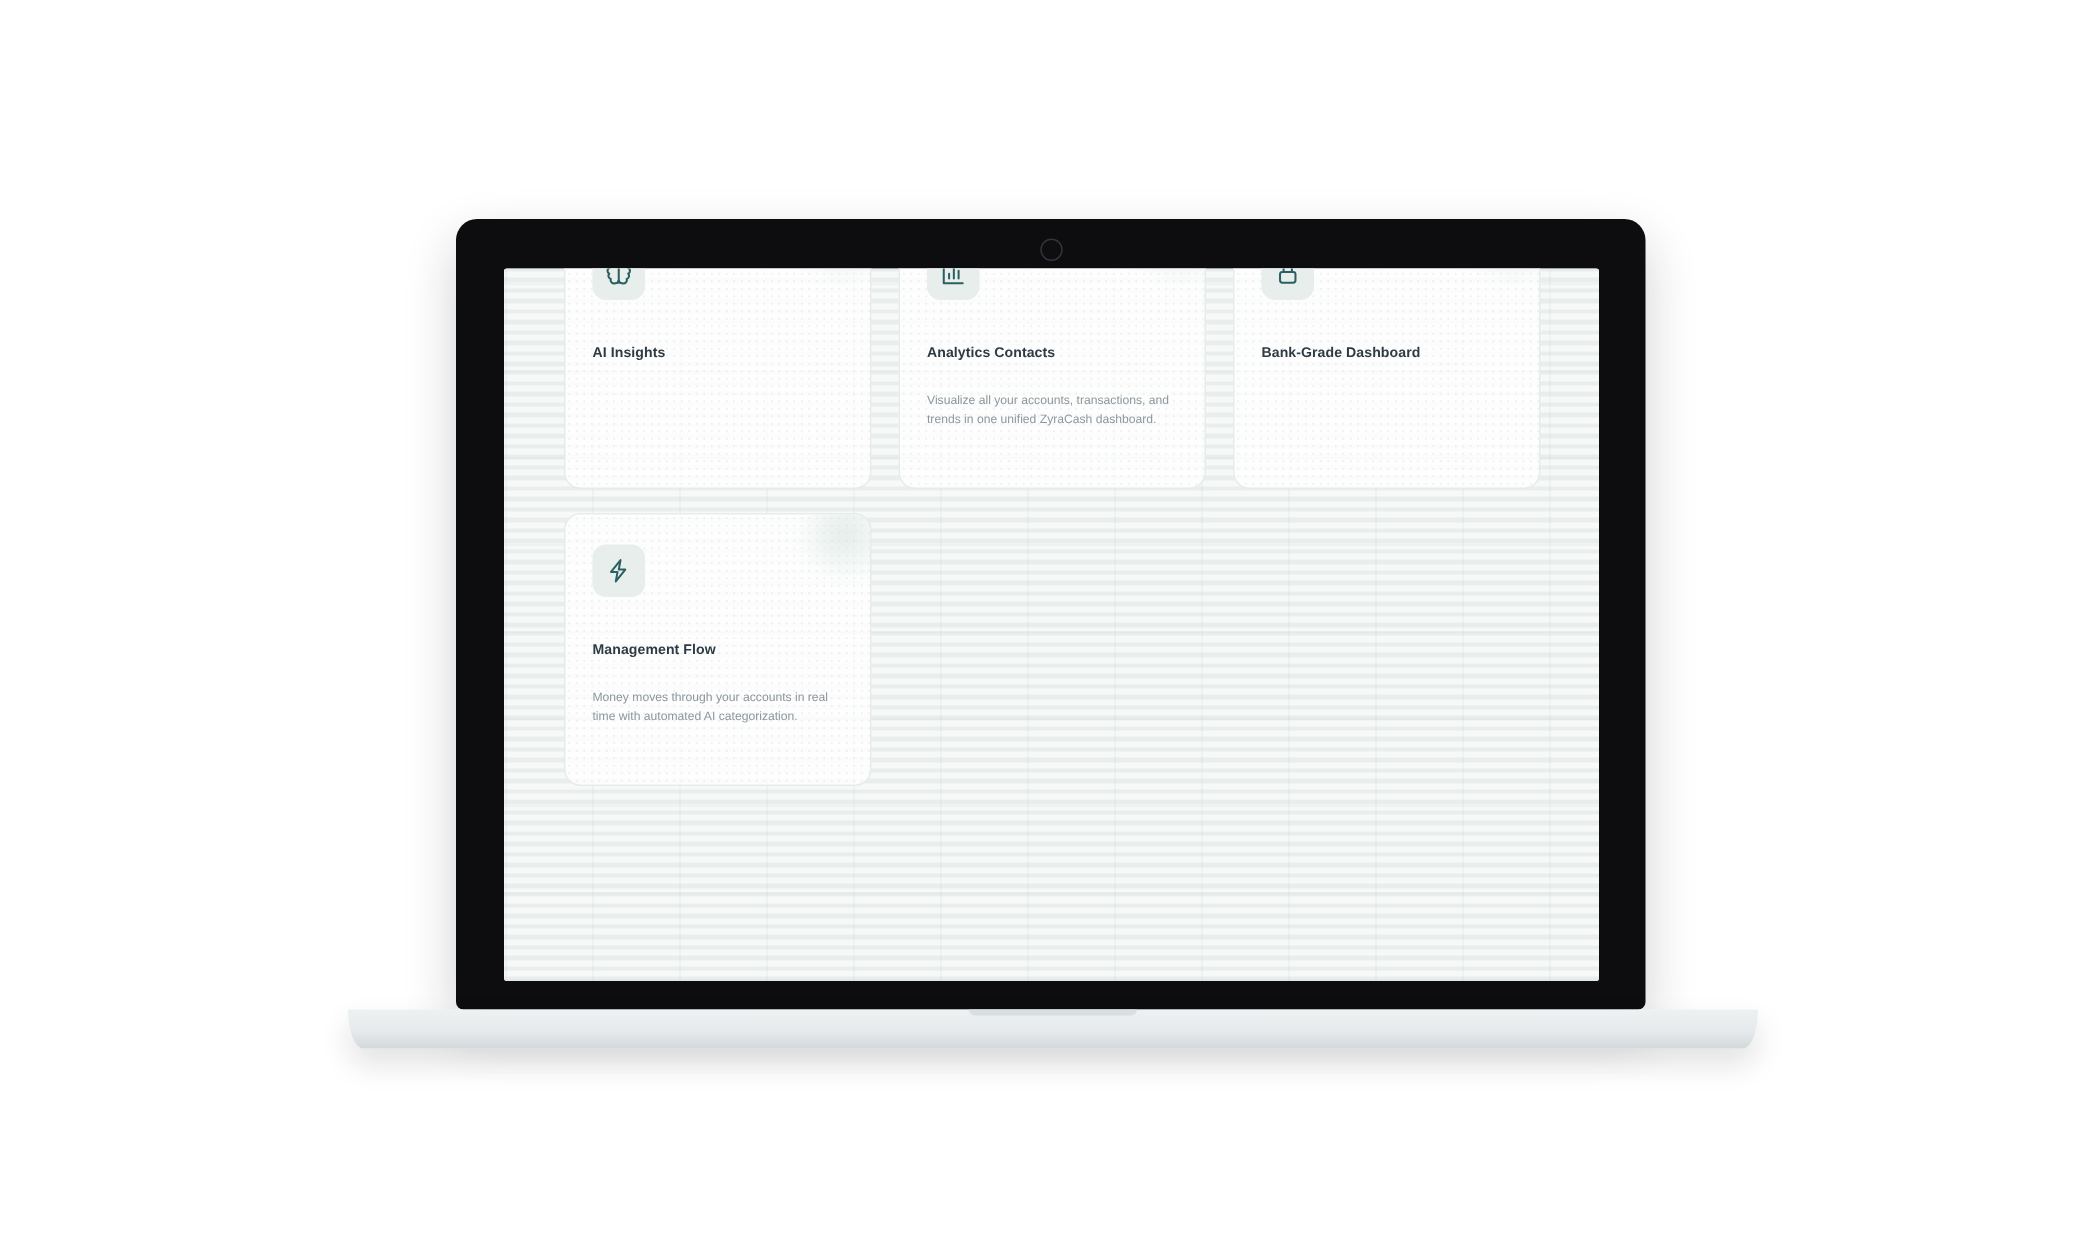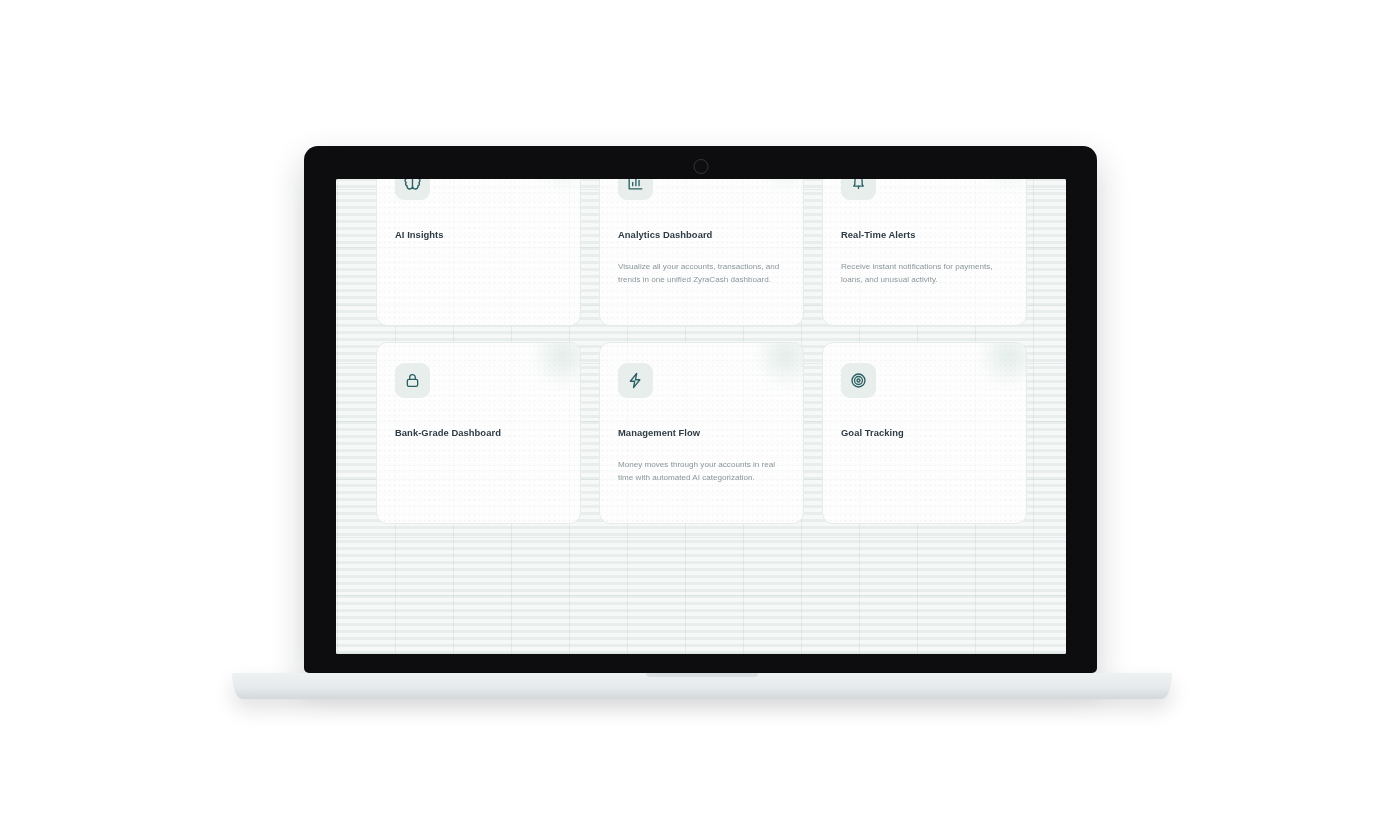--- a/index.html
+++ b/index.html
@@ -214,36 +214,25 @@
           <div class="card">
             <div class="card-blob"></div>
             <div class="icon-tile">
               <svg viewBox="0 0 24 24">
                   <path d="M4 4v16h16"></path>
                   <path d="M8.5 16v-4"></path>
                   <path d="M12.5 16V7.5"></path>
                   <path d="M16.5 16v-6.5"></path>
                 </svg>
             </div>
-            <div class="card-title">Analytics Dashboard</div>
+            <div class="card-title">Analytics Contacts</div>
             <div class="card-desc">Visualize all your accounts, transactions, and trends in one unified ZyraCash dashboard.</div>
           </div>
 
 
-          <div class="card">
-            <div class="card-blob"></div>
-            <div class="icon-tile">
-              <svg viewBox="0 0 24 24">
-                  <path d="M18 16.5H6l1.4-2.2V10a4.6 4.6 0 0 1 9.2 0v4.3z"></path>
-                  <path d="M12 16.5v3"></path>
-                </svg>
-            </div>
-            <div class="card-title">Real-Time Alerts</div>
-            <div class="card-desc">Receive instant notifications for payments, loans, and unusual activity.</div>
-          </div>
 
           <div class="card">
             <div class="card-blob"></div>
             <div class="icon-tile">
               <svg viewBox="0 0 24 24">
                   <rect x="5.5" y="10.5" width="13" height="9" rx="2"></rect>
                   <path d="M8.5 10.5V8a3.5 3.5 0 0 1 7 0v2.5"></path>
                 </svg>
             </div>
             <div class="card-title">Bank-Grade Dashboard</div>
@@ -253,32 +242,20 @@
             <div class="card-blob"></div>
             <div class="icon-tile">
               <svg viewBox="0 0 24 24">
                   <path d="M13.5 3 5.5 13h5.5l-1.5 8 8-10h-5.5z"></path>
                 </svg>
             </div>
             <div class="card-title">Management Flow</div>
             <div class="card-desc">Money moves through your accounts in real time with automated AI categorization.</div>
           </div>
 
-          <div class="card">
-            <div class="card-blob"></div>
-            <div class="icon-tile">
-              <svg viewBox="0 0 24 24">
-                  <circle cx="12" cy="12" r="8.2"></circle>
-                  <circle cx="12" cy="12" r="5"></circle>
-                  <circle cx="12" cy="12" r="1.9"></circle>
-                </svg>
-            </div>
-            <div class="card-title">Goal Tracking</div>
-
-          </div>
 
 
 
         </div>
       </div>
     </div>
   </div>
 
   <div class="laptop-base"></div>
 

